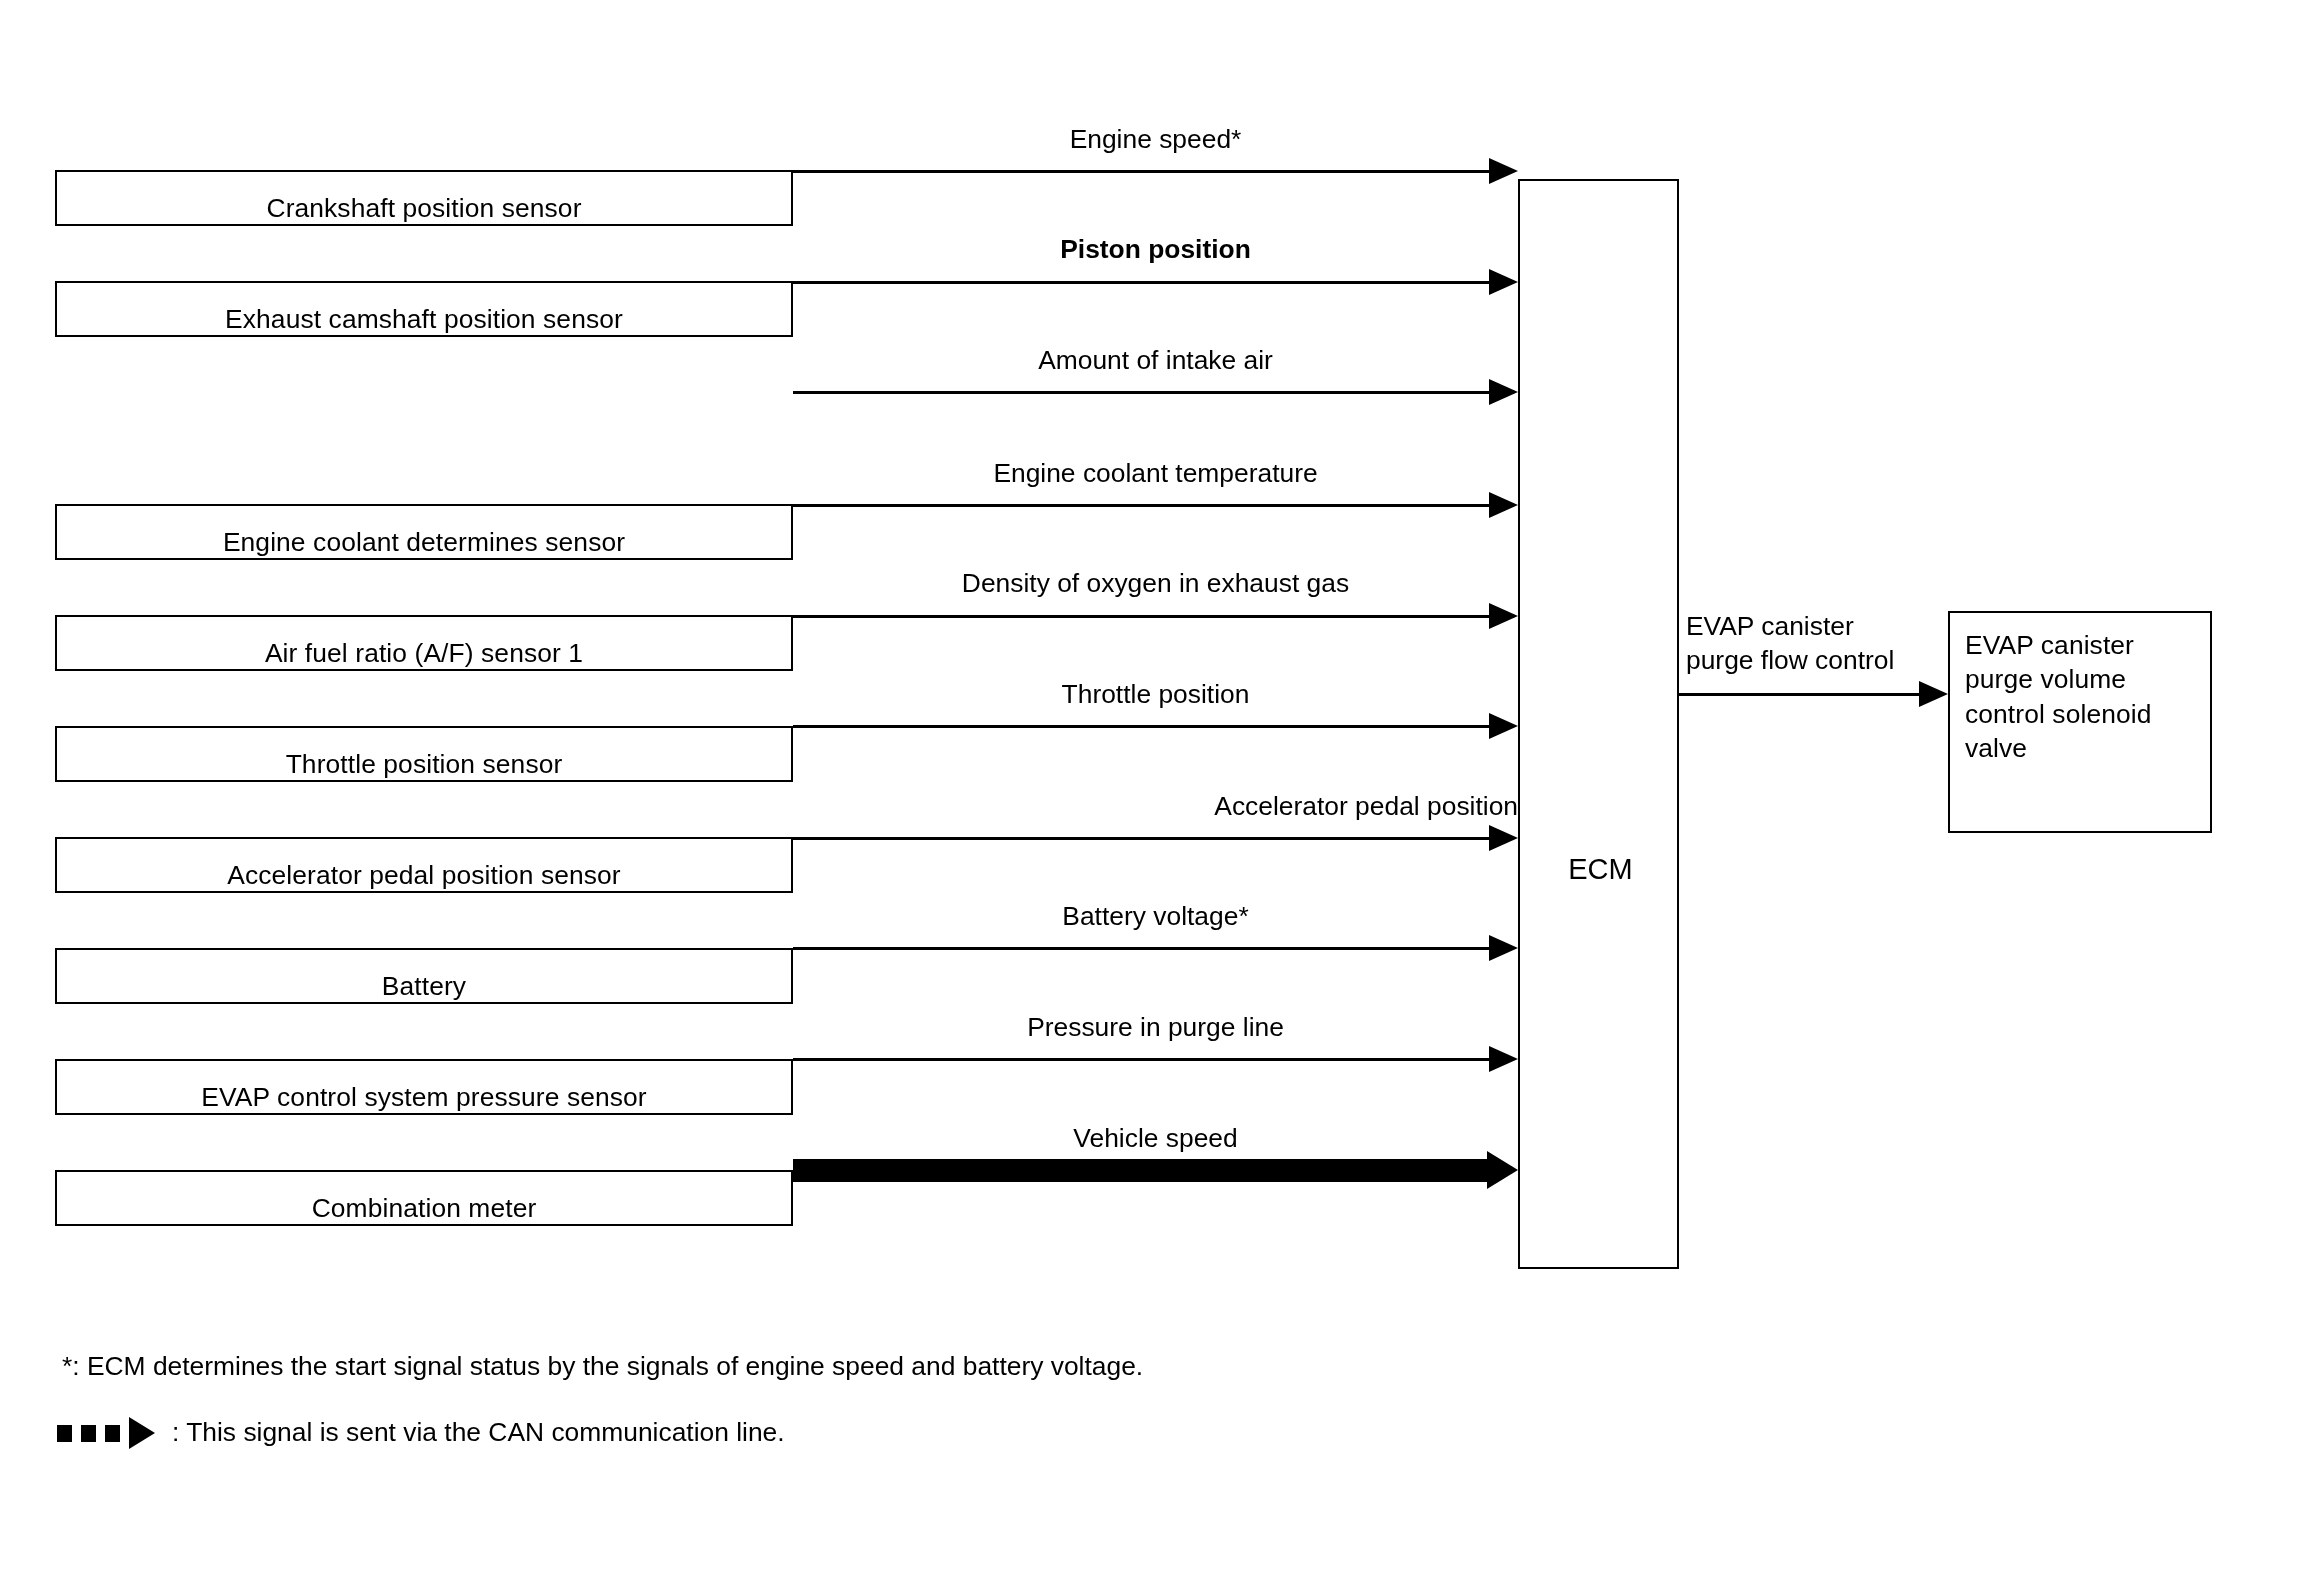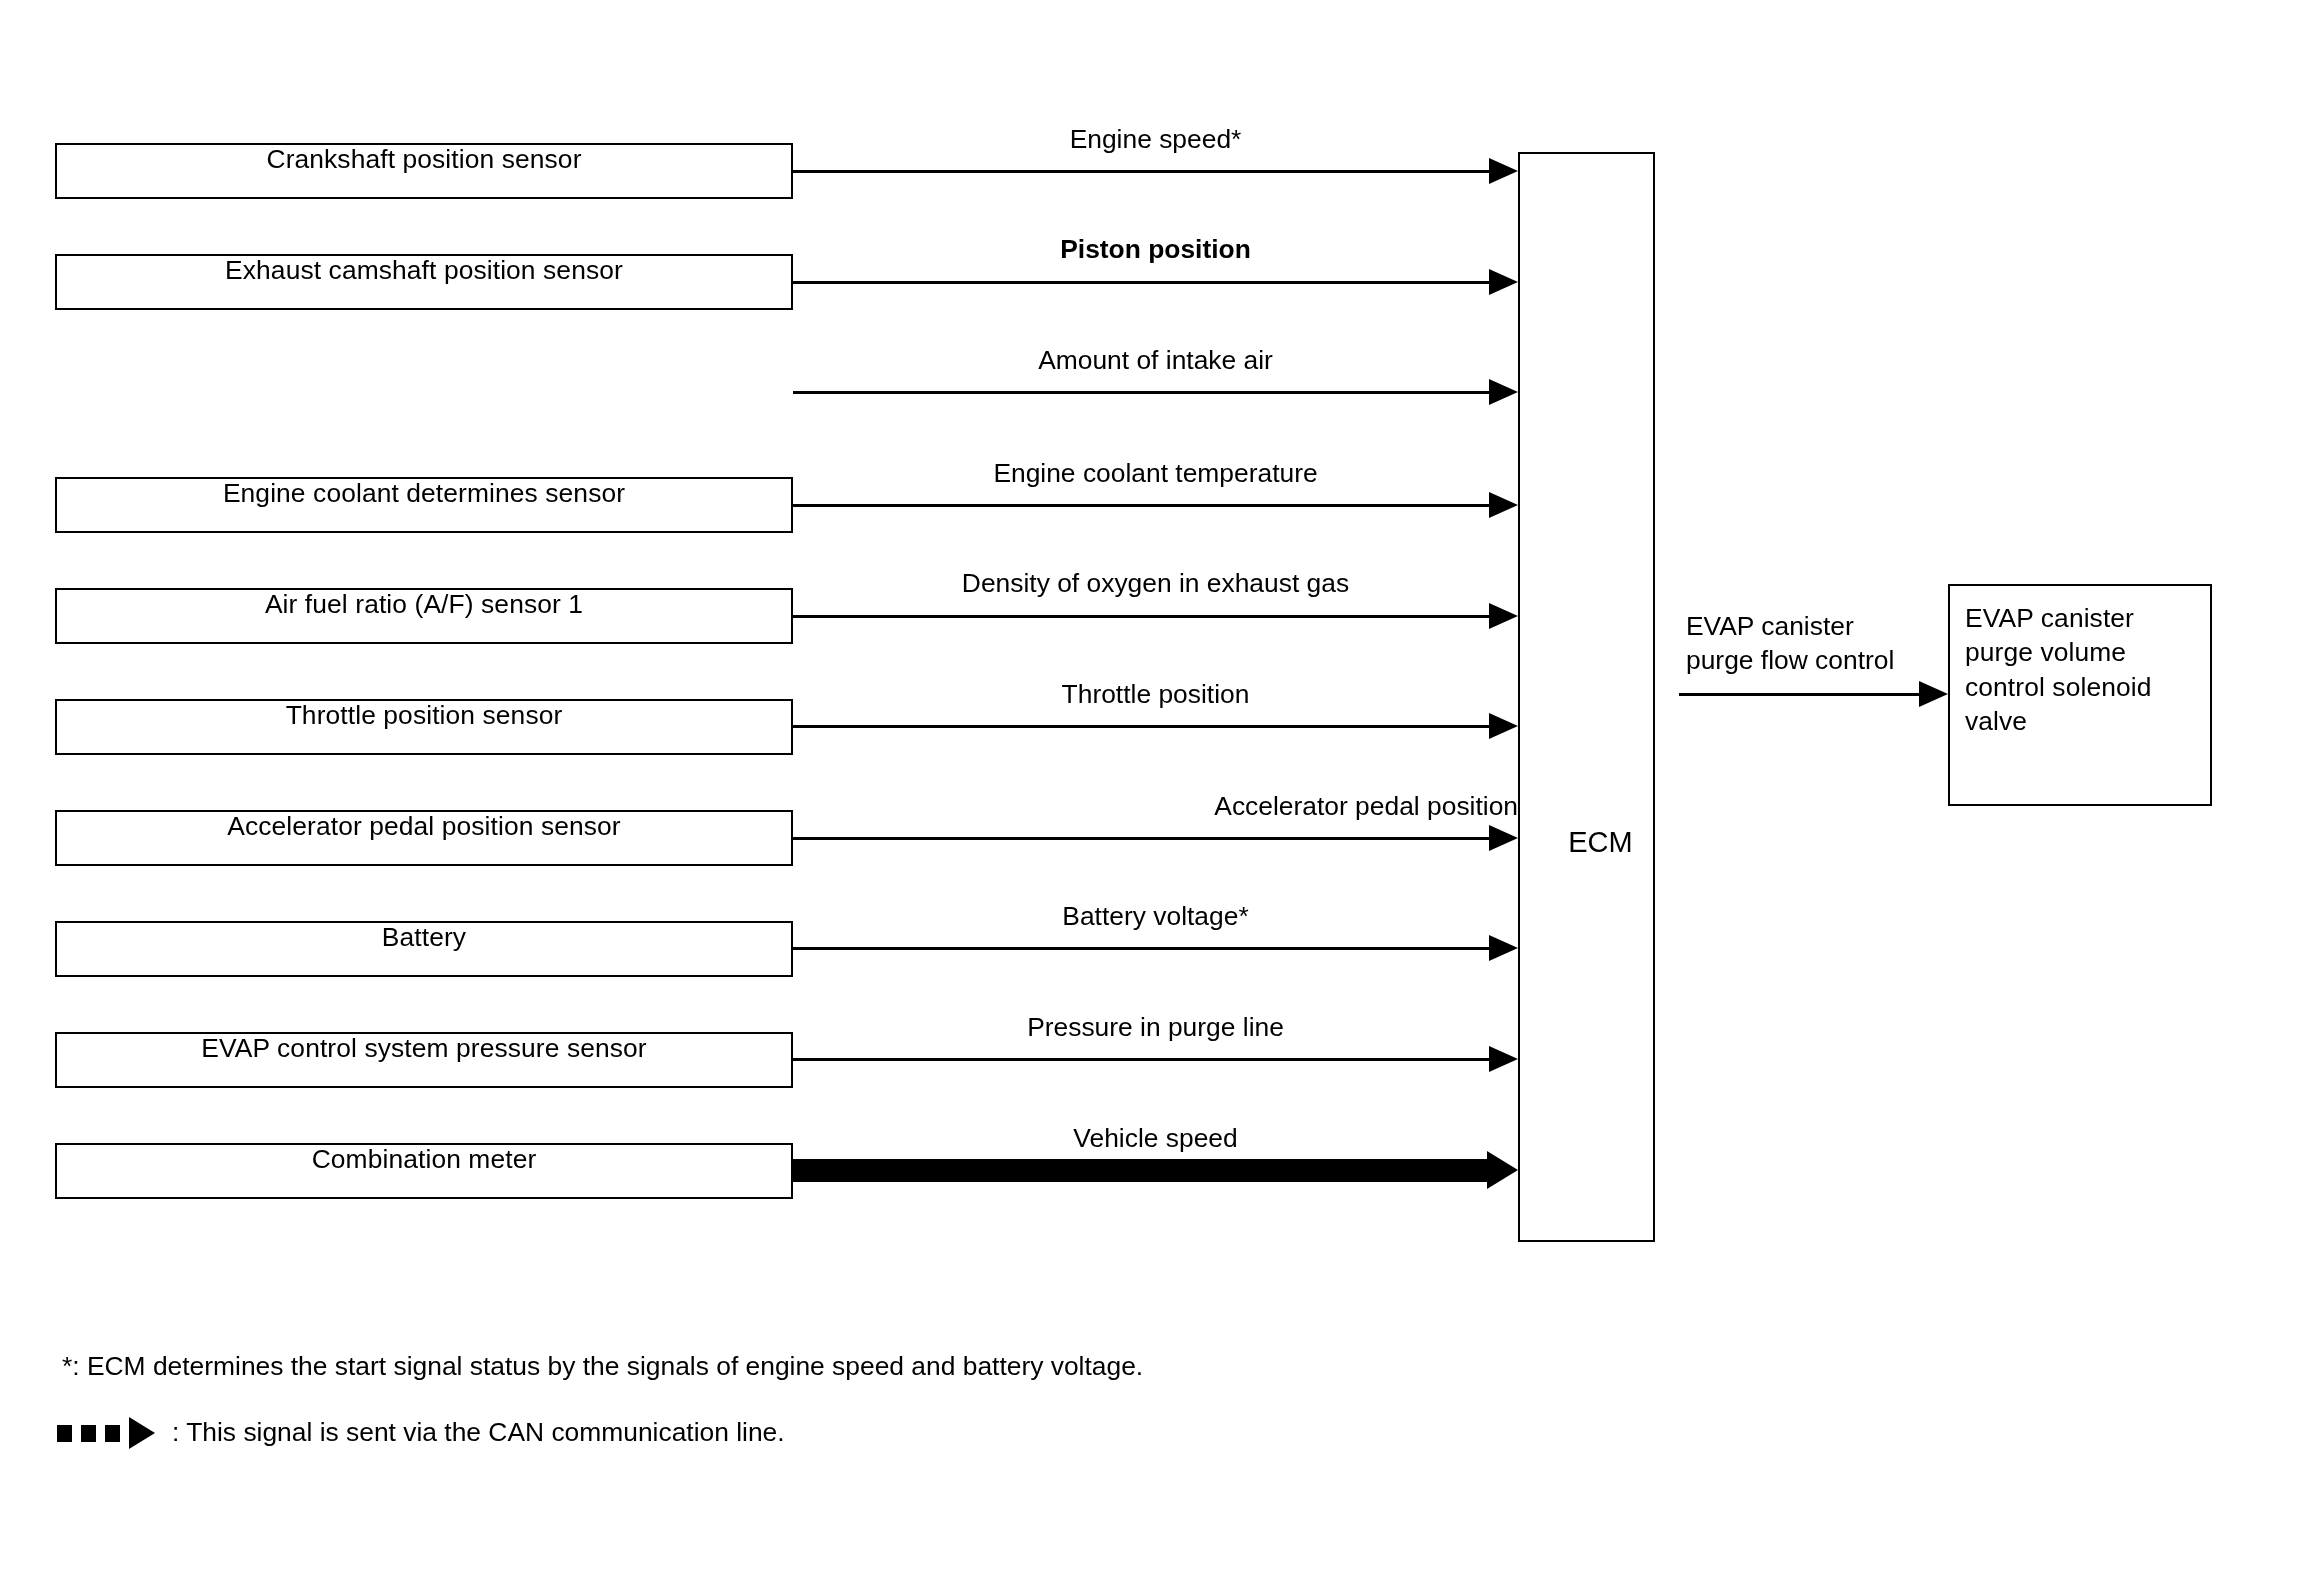--- a/index.html
+++ b/index.html
@@ -18,43 +18,44 @@
     overflow: hidden;
   }
 
   
   .box {
     position: absolute;
     box-sizing: border-box;
     border: 2.9px solid #000000;
     background: #ffffff;
     display: flex;
-    align-items: flex-start;
+    align-items: flex-end;
     justify-content: center;
+    margin-top: 27px;
   }
   .box-label {
     font-size: 26.4px;
     line-height: 1.12;
     letter-spacing: 0.1px;
     white-space: nowrap;
     text-align: center;
   }
 
   
   .sensor-box {
     left: 55px;
     width: 738px;
     height: 56px;
   }
 
   
   #ecm-box {
     left: 1518px;
     top: 152px;
-    width: 137px;
+    width: 161px;
     height: 1090px;
     display: block;
   }
   #ecm-label {
     position: absolute;
     left: 0;
     top: 674px;
     width: 161px;
     text-align: center;
     font-size: 29px;

